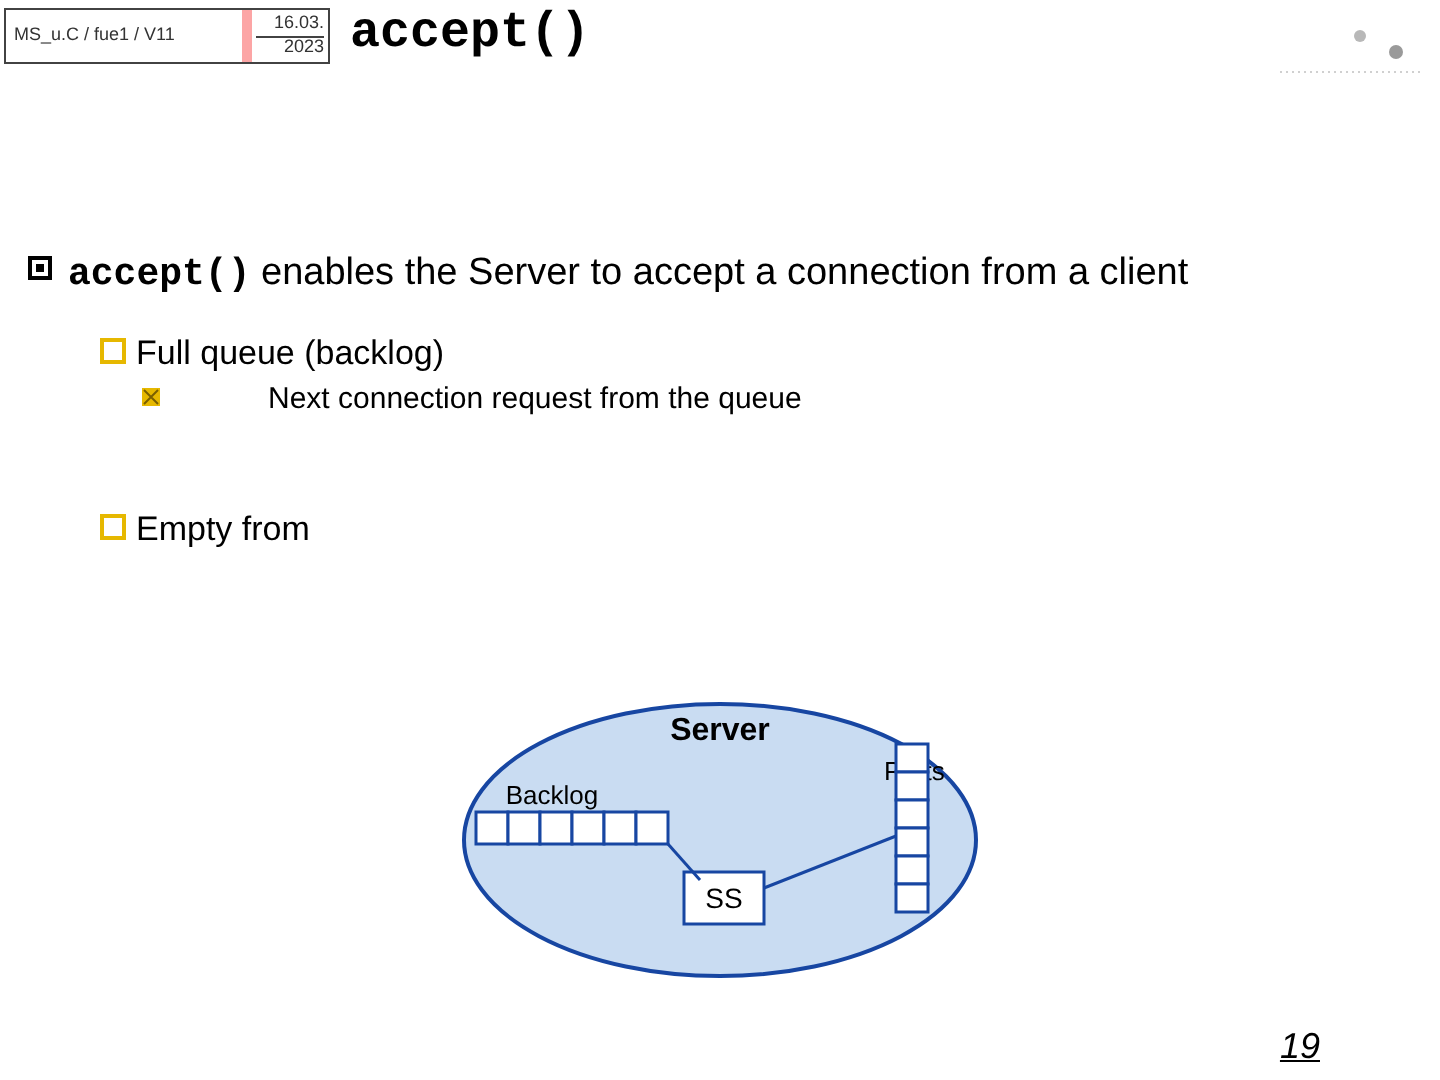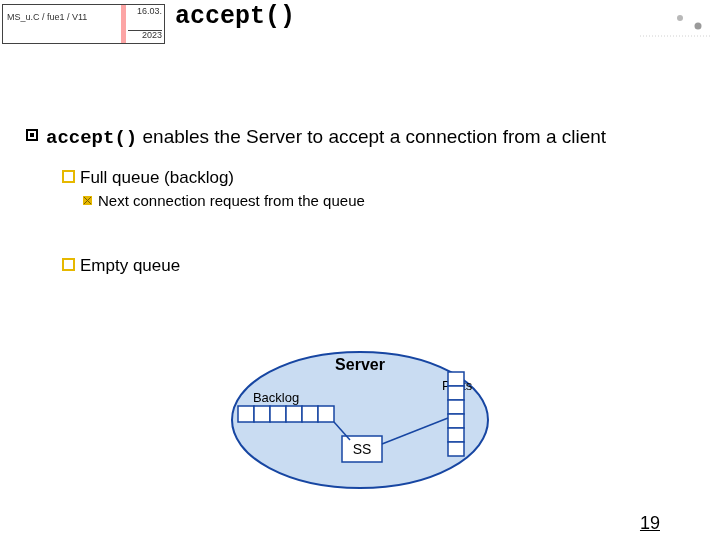--- a/index.html
+++ b/index.html
@@ -26,40 +26,40 @@
     border-right: 5px solid #fca5a5;
     padding: 8px 4px 2px 4px;
     line-height: 1.1;
   }
   .header-box .cell2 {
     width: 34px;
     padding: 2px 2px;
     text-align: right;
     line-height: 1.1;
   }
-  .header-box .cell2 .d1 { border-bottom: 1px solid #424242; padding-bottom:13px;}
+  .header-box .cell2 .d1 { border-bottom: 1px solid #424242; padding-bottom:1px;}
   .title {
     position: absolute;
     left: 175px;
     top: 2px;
     font-family: "Courier New", monospace;
     font-size: 25px;
     font-weight: bold;
     color: #000;
   }
   .corner-dots {
     position: absolute;
     right: 10px;
     top: 10px;
     width: 70px;
     height: 30px;
   }
   .content {
     position: absolute;
-    left: 24px;
+    left: 12px;
     top: 126px;
     width: 690px;
   }
   .bullet-row {
     display: flex;
     align-items: baseline;
     margin-bottom: 8px;
   }
   .bullet-z {
     font-family: "Wingdings", "Zapf Dingbats", sans-serif;
@@ -90,21 +90,21 @@
   }
   .l2-text {
     font-size: 17px;
     color: #000;
   }
   .l3 {
     margin-left: 58px;
     margin-top: 2px;
     margin-bottom: 10px;
   }
-  .l3-row { display:flex; align-items:baseline; }
+  .l3-row { display:flex; align-items:baseline;gap:48px; }
   .bullet-x {
     color: #f2c200;
     font-size: 14px;
     width: 16px;
     flex-shrink:0;
   }
   .l3-text {
     font-size: 15px;
     color: #000;
   }
@@ -116,20 +116,21 @@
     width: 300px;
     height: 160px;
   }
   .pagenum {
     position: absolute;
     right: 60px;
     bottom: 6px;
     font-size: 18px;
     color: #000;
     text-decoration: underline;
+    font-style: italic;
   }
 </style>
 </head>
 <body>
 
 <div class="header-box">
   <div class="cell1">MS_u.C / fue1 / V11</div>
   <div class="cell2">
     <div class="d1">16.03.</div>
     <div>2023</div>
@@ -185,21 +186,21 @@
 
   <div class="gap"></div>
 
   <div class="l2">
     <div class="l2-row">
       <span class="bullet-y">
         <svg width="13" height="13" viewBox="0 0 13 13">
             <rect x="1" y="1" width="11" height="11" fill="none" stroke="#e6b800" stroke-width="2"></rect>
           </svg>
       </span>
-      <span class="l2-text">Empty queue</span>
+      <span class="l2-text">Empty from</span>
     </div>
   </div>
 
 </div>
 
 <div class="diagram">
   <svg width="300" height="160" viewBox="0 0 300 160">
 
     <ellipse cx="150" cy="80" rx="128" ry="68" fill="#c9dcf2" stroke="#1746a2" stroke-width="2"></ellipse>
 

